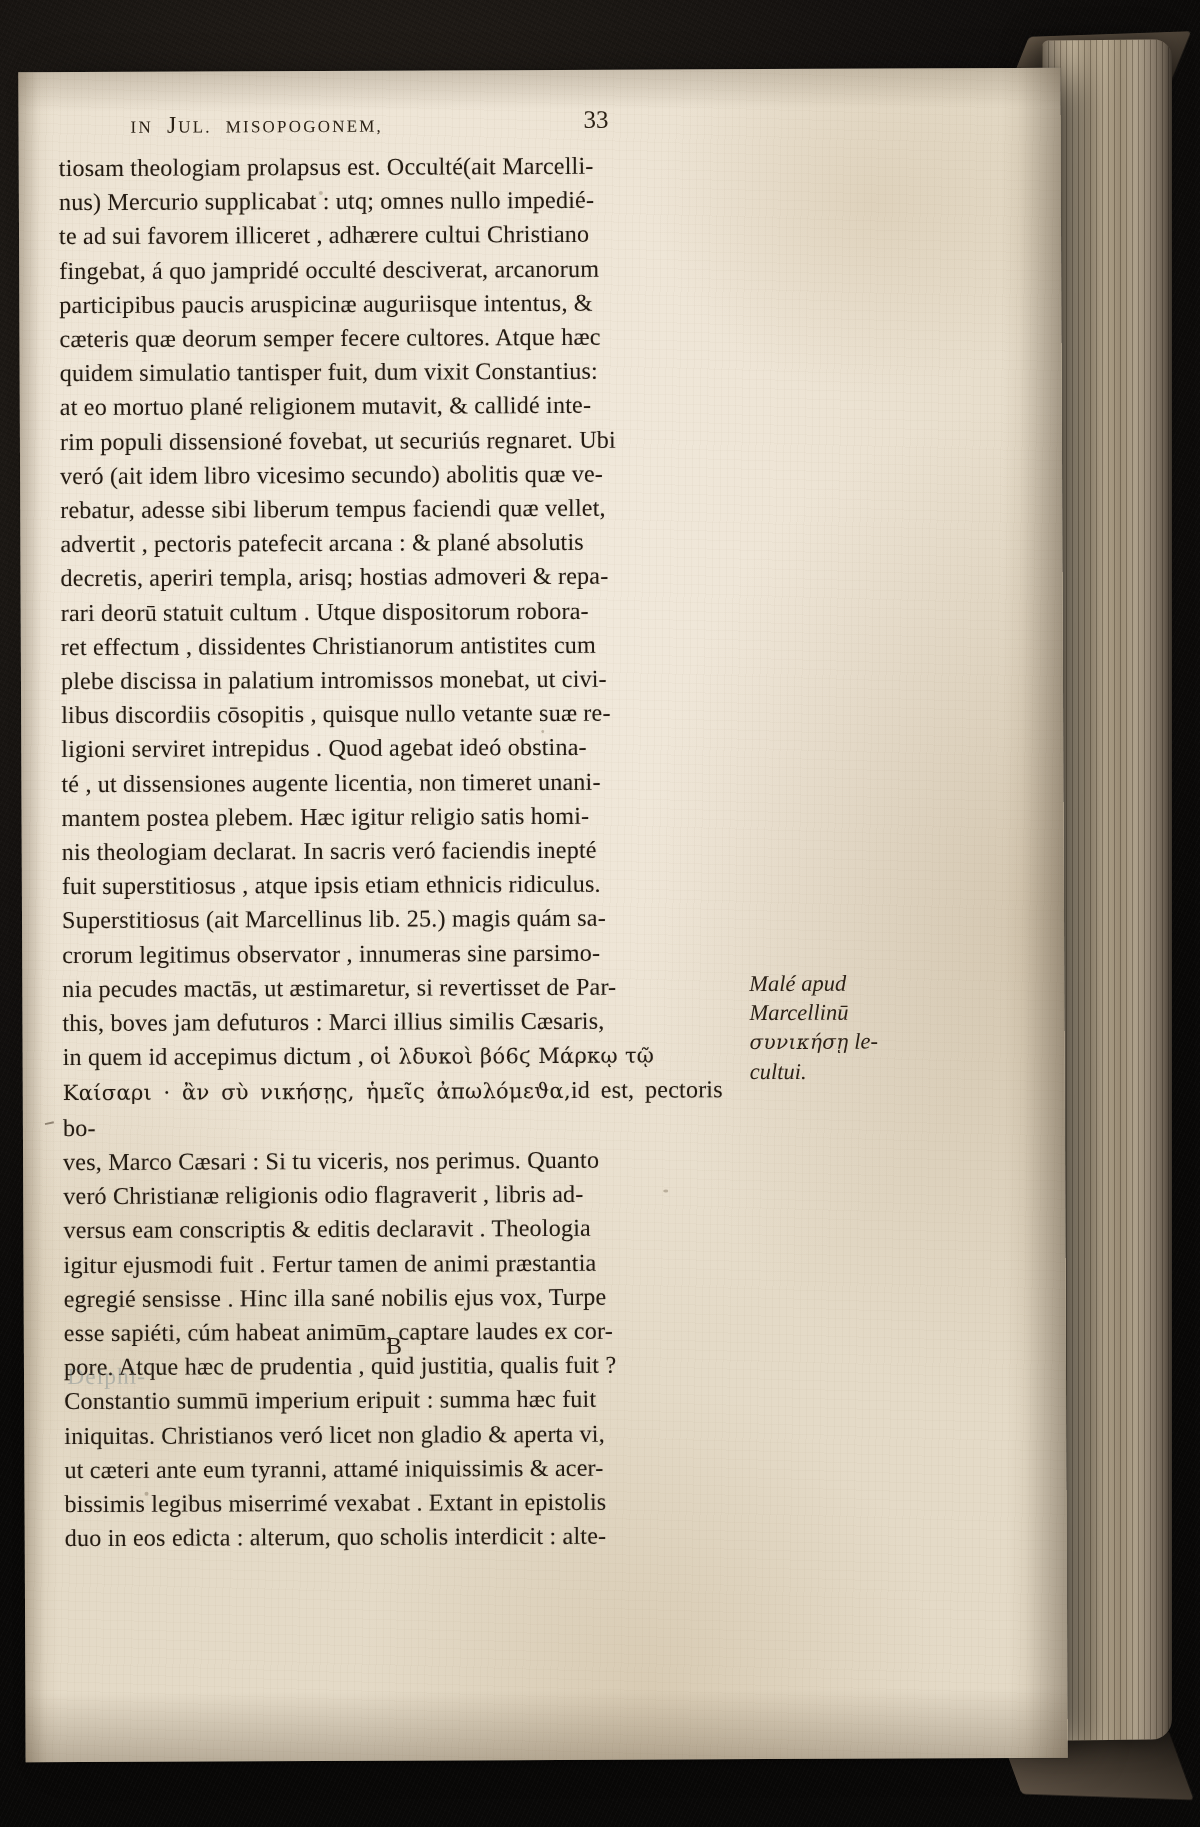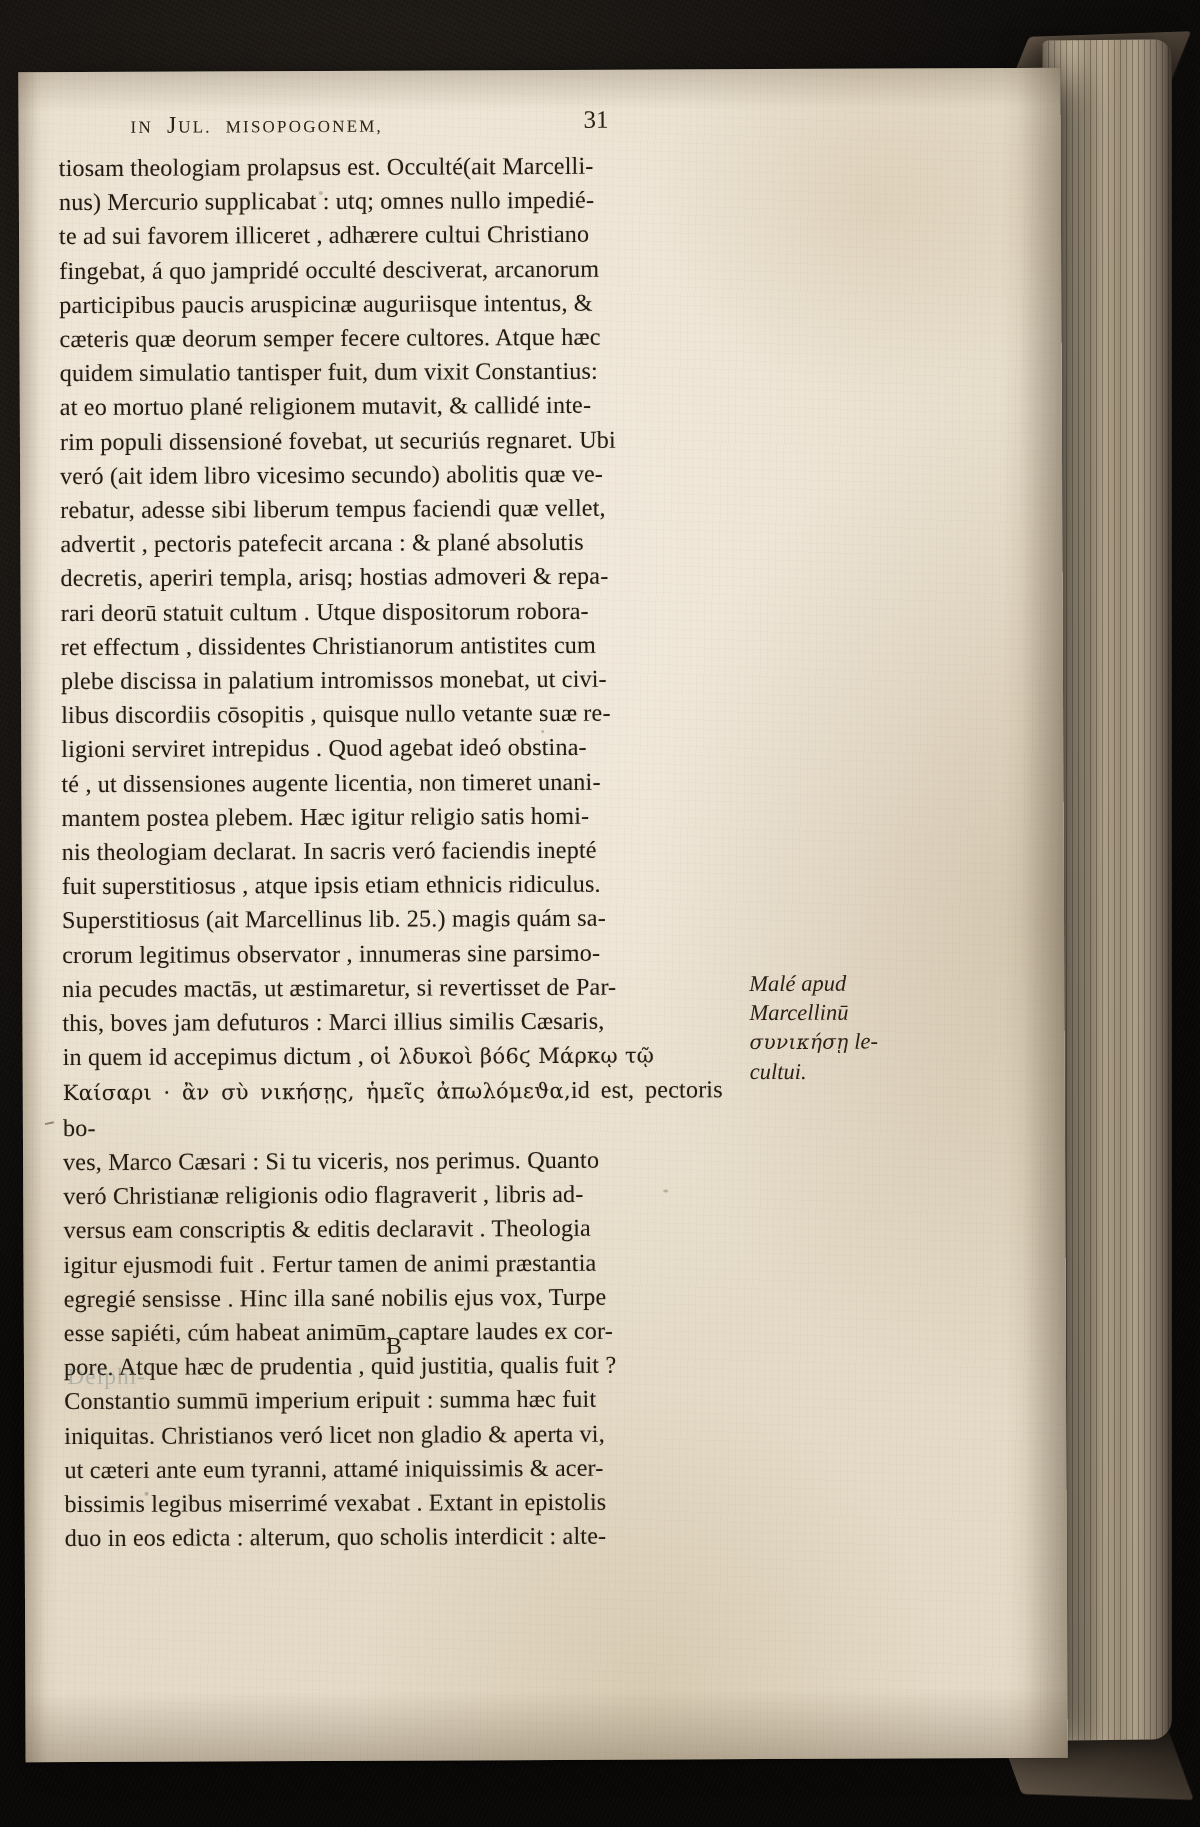--- a/index.html
+++ b/index.html
@@ -263,21 +263,21 @@
     <div class="page-edge-right"></div>
     <div class="page-edge-top"></div>
     <div class="page-edge-bottom"></div>
 
     <div class="fleck" style="left:300px;top:120px;width:4px;height:4px;"></div>
     <div class="fleck" style="left:520px;top:660px;width:3px;height:3px;"></div>
     <div class="fleck" style="left:640px;top:1120px;width:5px;height:3px;"></div>
     <div class="fleck" style="left:120px;top:1420px;width:4px;height:4px;"></div>
     <div class="tick-mark"></div>
 
-    <div class="page-number">31</div>
+    <div class="page-number">33</div>
 
     <div class="textblock">
 
       <div class="running-head">
         <span class="rh-small">IN</span>
         <span><span class="rh-cap">J</span><span class="rh-small">UL.</span></span>
         <span class="rh-small">MISOPOGONEM,</span>
       </div>
 
       <div class="body-text">

